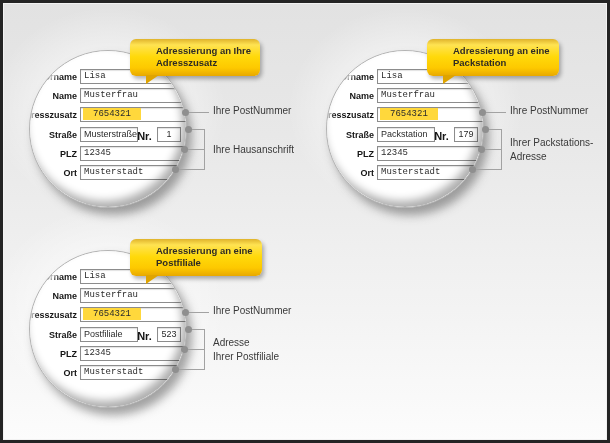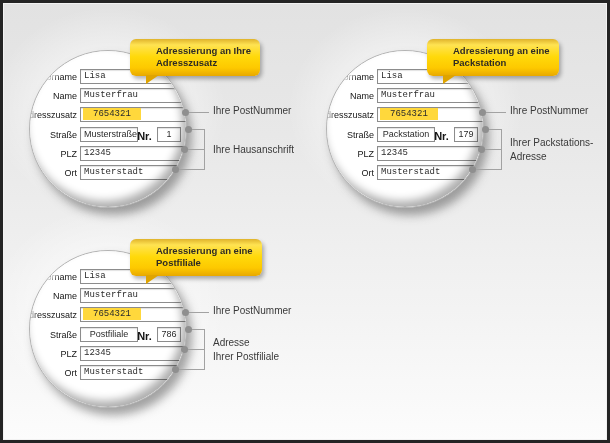--- a/index.html
+++ b/index.html
@@ -28,30 +28,30 @@
   .rim{
     position:absolute;left:0;top:0;width:156px;height:156px;border-radius:50%;
     box-shadow:inset -4px -6px 8px rgba(0,0,0,0.32), inset 2px 3px 4px rgba(255,255,255,0.85);
     pointer-events:none;
   }
   .form{position:absolute;left:0;top:0;width:100%;height:100%;}
   .row{position:absolute;left:0;height:15px;width:100%;}
   .r1{top:18px}.r2{top:37px}.r3{top:56px}.r4{top:76px}.r5{top:95px}.r6{top:114px}
   .flabel{
     position:absolute;left:-25px;top:3px;width:72px;text-align:right;
-    font-size:9px;font-weight:normal;color:#151515;white-space:nowrap;
+    font-size:9px;font-weight:bold;color:#151515;white-space:nowrap;
   }
   .field{
     position:absolute;top:0;height:15px;box-sizing:border-box;
     background:#fff;border:1px solid #8c8c8c;
     font-size:9px;line-height:13px;color:#2b2b2b;padding:0 3px;white-space:nowrap;
     box-shadow:inset 0 1px 1px rgba(0,0,0,0.12);
   }
   .field.main{left:50px;width:112px;font-family:Liberation Mono, monospace;}
-  .field.street{left:50px;width:58px;text-align:center;}
+  .field.street{left:50px;width:58px;}
   .nr-label{
     position:absolute;left:106px;top:3px;width:17px;text-align:center;
     font-size:11px;font-weight:bold;color:#151515;
   }
   .field.nr{left:127px;width:24px;text-align:center;padding:0 1px;}
   .hl{background:#ffd83c;padding:1px 10px;margin-left:-1px;}
 
   .banner{
     position:absolute;left:101px;top:0;z-index:5;white-space:nowrap;
     padding:6px 9px 7px 26px;border-radius:6px;
@@ -200,21 +200,21 @@
           <span class="field main">Musterfrau</span>
         </div>
         <div class="row r3">
           <span class="flabel">Adresszusatz</span>
           <span class="field main"><span class="hl">7654321</span></span>
         </div>
         <div class="row r4">
           <span class="flabel">Straße</span>
           <span class="field street">Postfiliale</span>
           <span class="nr-label">Nr.</span>
-          <span class="field nr">786</span>
+          <span class="field nr">523</span>
         </div>
         <div class="row r5">
           <span class="flabel">PLZ</span>
           <span class="field main">12345</span>
         </div>
         <div class="row r6">
           <span class="flabel">Ort</span>
           <span class="field main">Musterstadt</span>
         </div>
       </div>

